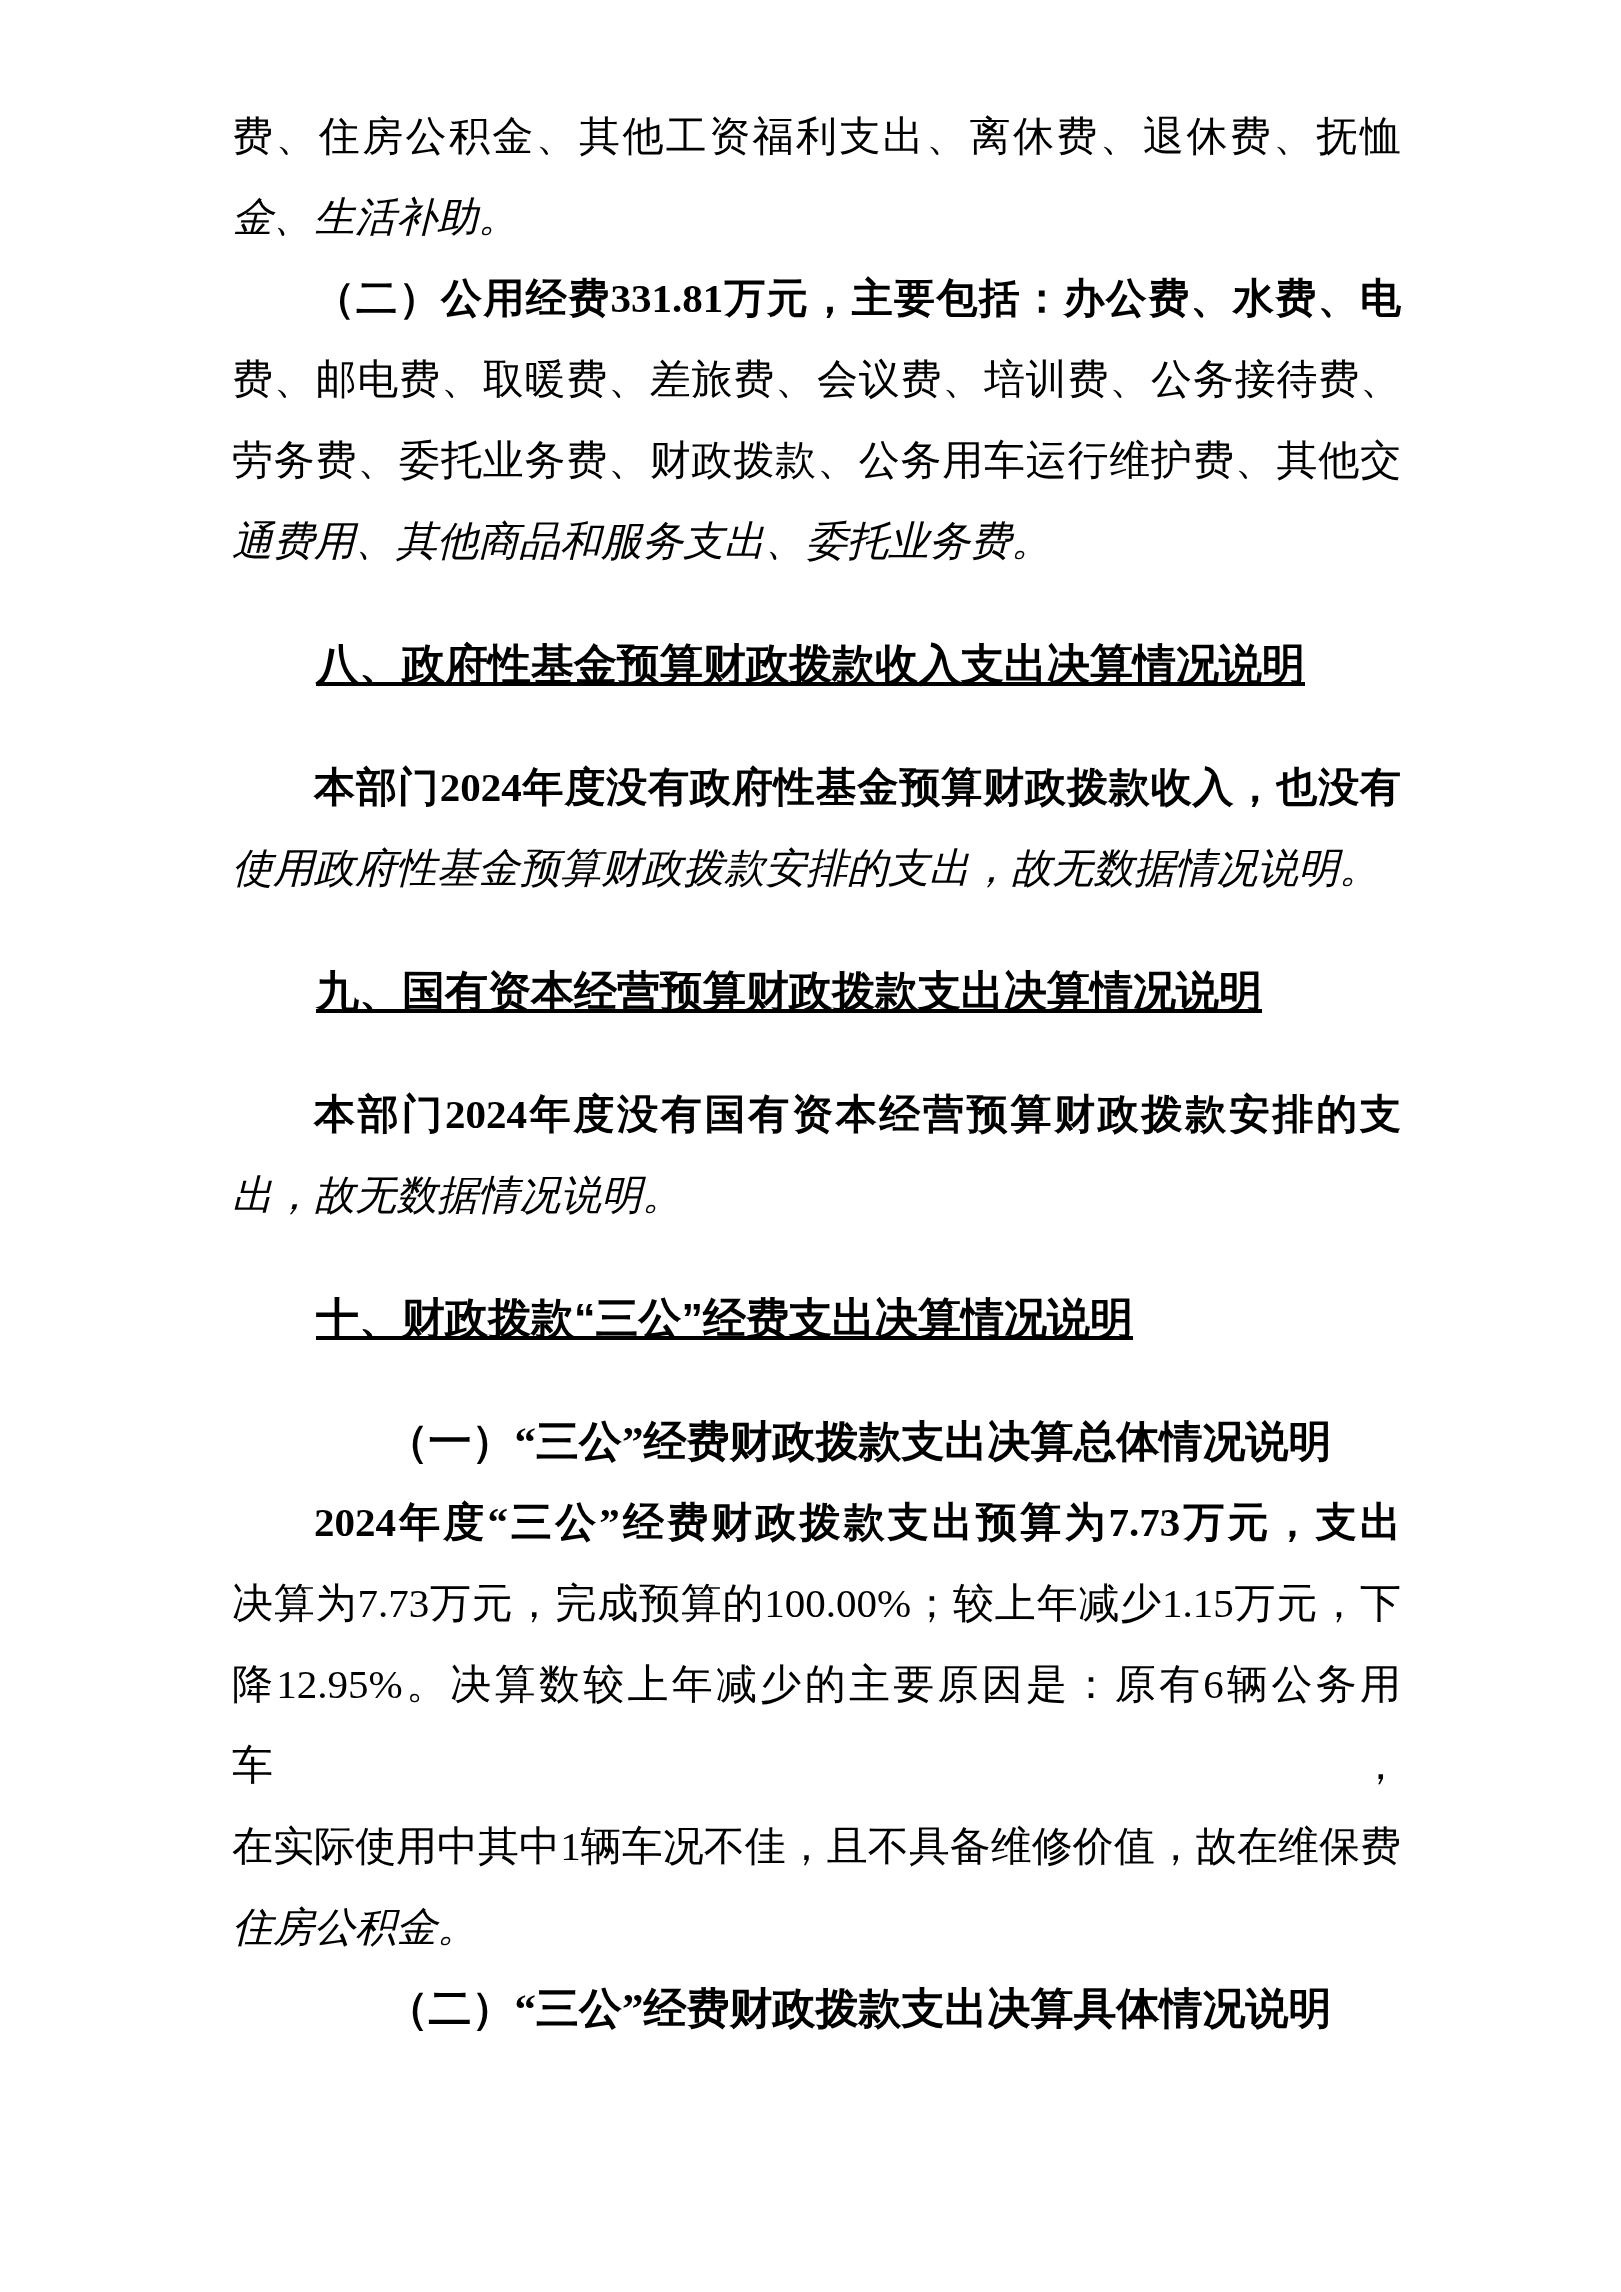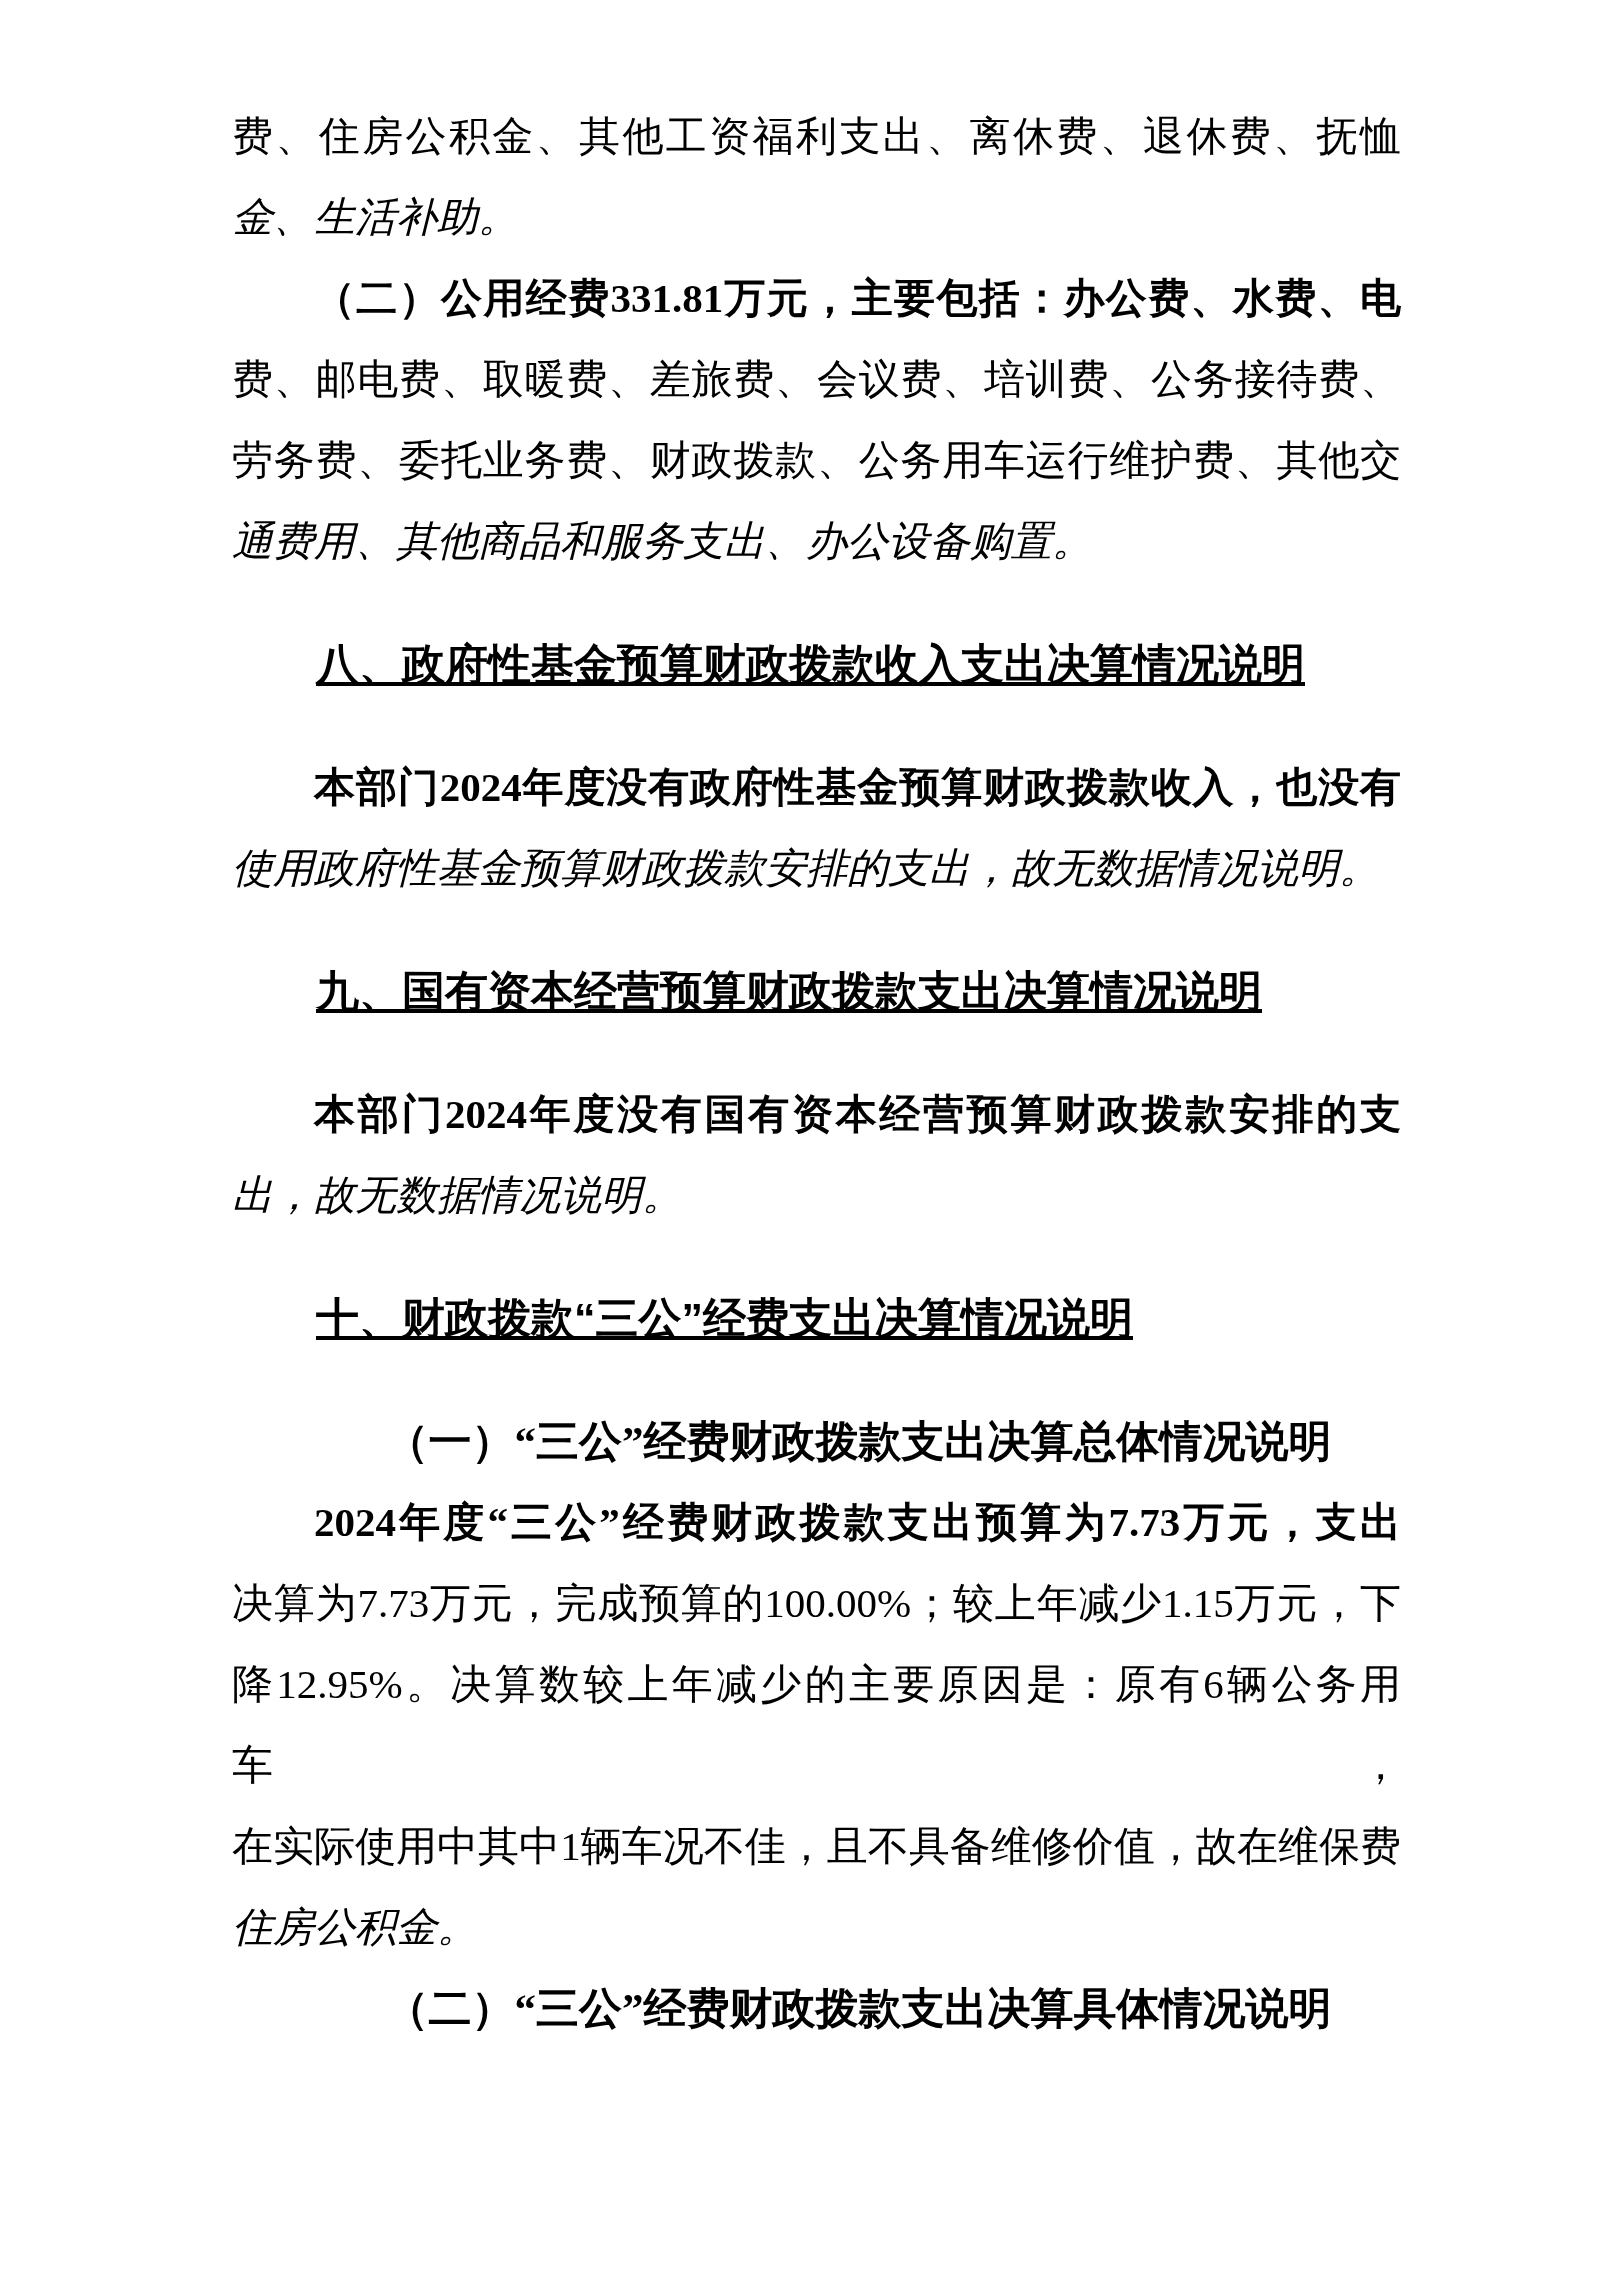--- a/index.html
+++ b/index.html
@@ -73,21 +73,21 @@
 <div class="page">
   <main class="content" id="content">
       <div class="para">
         <div class="line">费、住房公积金、其他工资福利支出、离休费、退休费、抚恤</div>
         <div class="line last">金、生活补助。</div>
       </div>
       <div class="para">
         <div class="line indent">（二）公用经费331.81万元，主要包括：办公费、水费、电</div>
         <div class="line">费、邮电费、取暖费、差旅费、会议费、培训费、公务接待费、</div>
         <div class="line">劳务费、委托业务费、财政拨款、公务用车运行维护费、其他交</div>
-        <div class="line last">通费用、其他商品和服务支出、办公设备购置。</div>
+        <div class="line last">通费用、其他商品和服务支出、委托业务费。</div>
       </div>
       <div class="heading1">八、政府性基金预算财政拨款收入支出决算情况说明</div>
       <div class="para">
         <div class="line indent">本部门2024年度没有政府性基金预算财政拨款收入，也没有</div>
         <div class="line last">使用政府性基金预算财政拨款安排的支出，故无数据情况说明。</div>
       </div>
       <div class="heading1">九、国有资本经营预算财政拨款支出决算情况说明</div>
       <div class="para">
         <div class="line indent">本部门2024年度没有国有资本经营预算财政拨款安排的支</div>
         <div class="line last">出，故无数据情况说明。</div>

